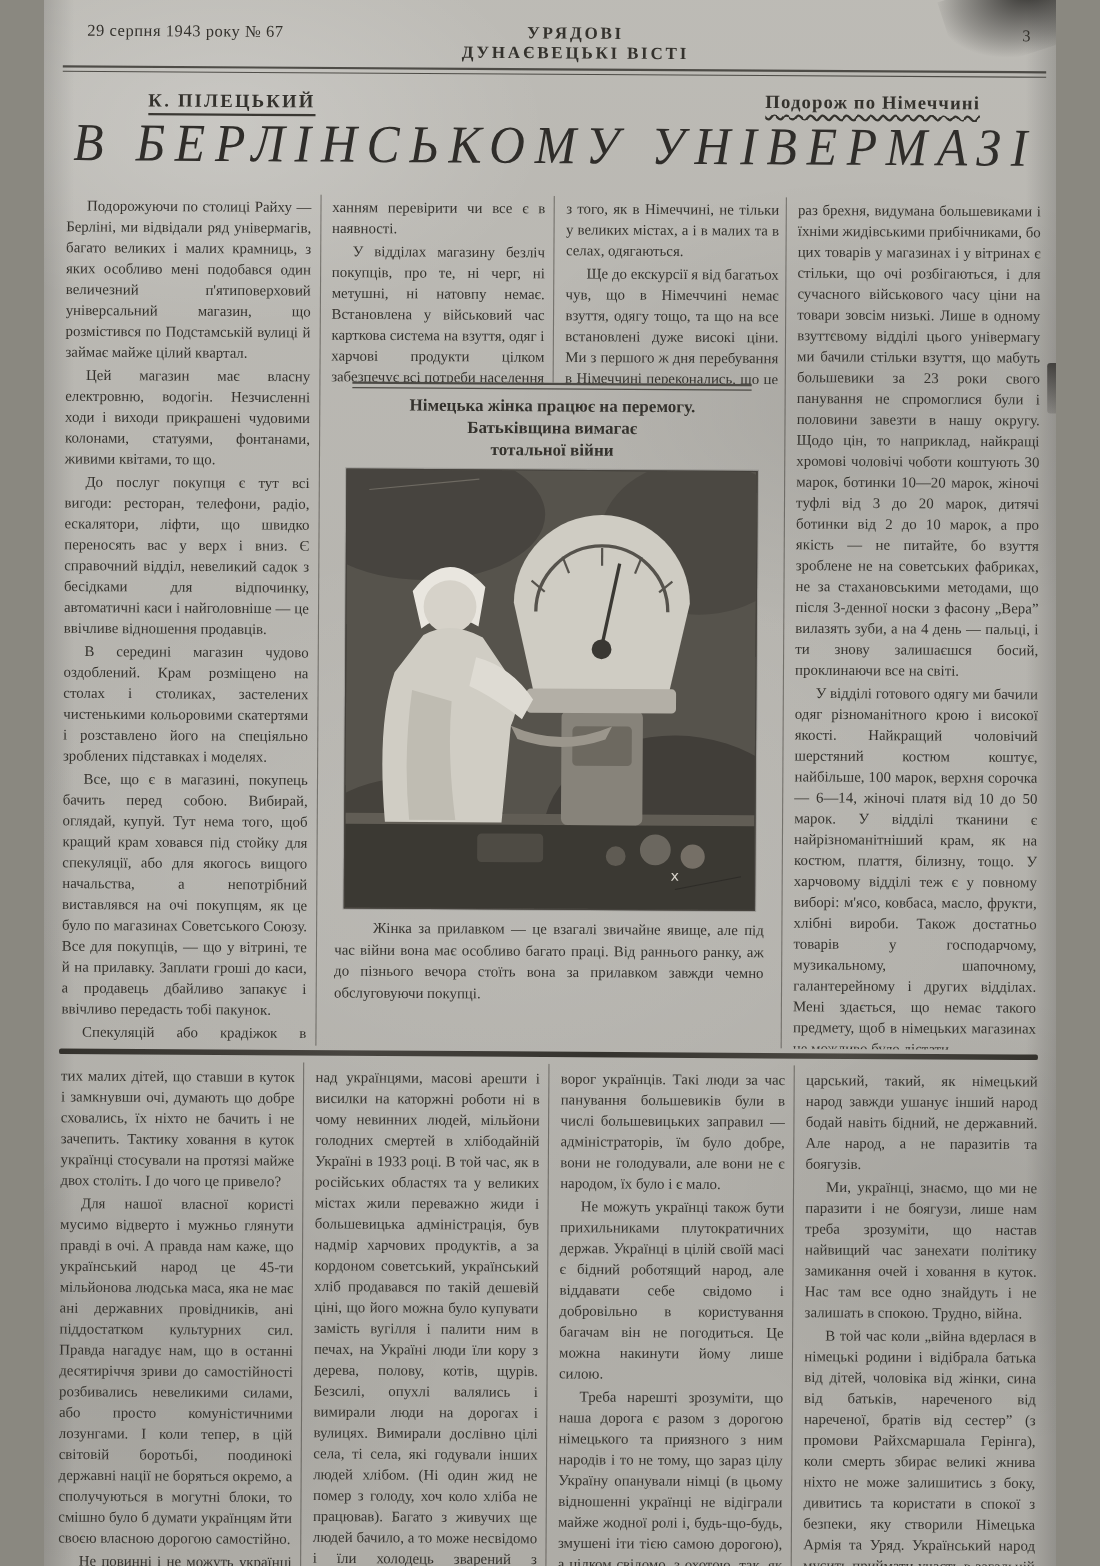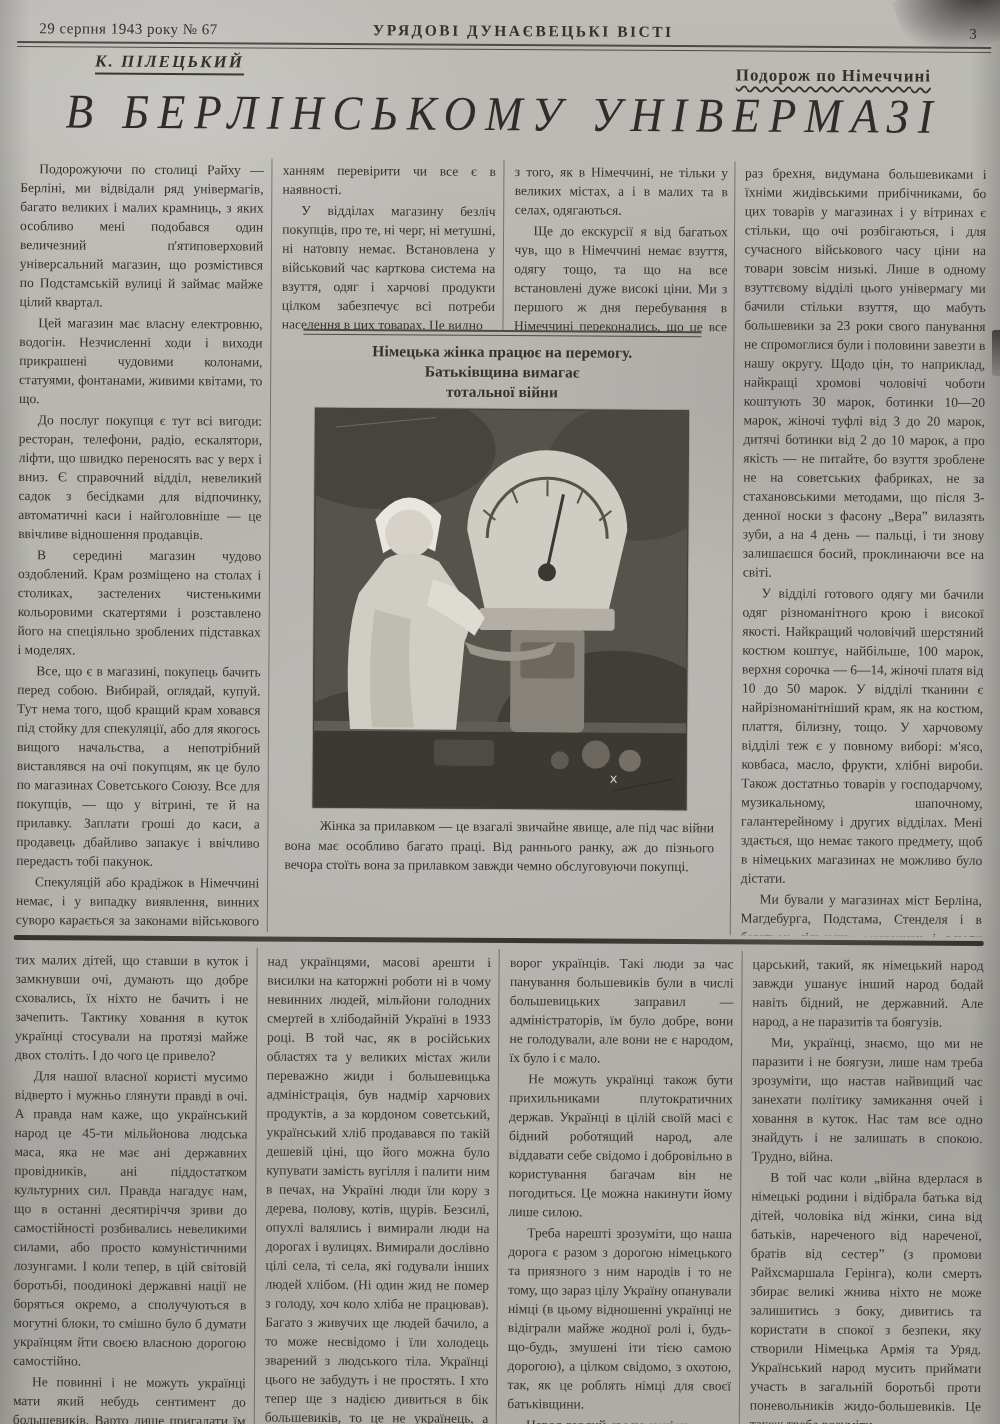--- a/index.html
+++ b/index.html
@@ -4,21 +4,21 @@
 <style>
   :root{
     --paper:#b7b5af;
     --ink:#34322d;
     --rule:#3a3833;
   }
   html,body{margin:0;padding:0;}
   body{background:#8a8880;font-family:"Liberation Serif", serif;}
   .page{
     position:relative;
-    width:1000px;height:1424px;
+    width:920px;height:1424px;
     margin:0 auto;
     overflow:hidden;
     background-color:var(--paper);
     background-image:
       radial-gradient(ellipse 420px 260px at 18% 8%, rgba(255,255,255,.20), transparent 70%),
       radial-gradient(ellipse 500px 300px at 82% 26%, rgba(0,0,0,.09), transparent 70%),
       radial-gradient(ellipse 600px 400px at 45% 55%, rgba(255,255,255,.10), transparent 75%),
       radial-gradient(ellipse 420px 320px at 8% 86%, rgba(0,0,0,.08), transparent 70%),
       radial-gradient(ellipse 380px 300px at 92% 78%, rgba(0,0,0,.07), transparent 70%),
       linear-gradient(90deg, rgba(0,0,0,.14), rgba(0,0,0,0) 3%, rgba(0,0,0,0) 97%, rgba(0,0,0,.16)),
@@ -41,22 +41,22 @@
   
   .masthead{display:flex;align-items:baseline;font-size:15px;letter-spacing:.5px;padding:6px 6px 4px 22px;}
   .masthead .date{width:330px;white-space:nowrap;}
   .masthead .title{flex:1;text-align:center;font-weight:bold;letter-spacing:2.5px;font-size:15.5px;}
   .masthead .pageno{width:300px;text-align:right;font-size:15px;padding-right:8px;}
   .rule-double{border-top:2px solid var(--rule);border-bottom:1px solid var(--rule);height:3px;opacity:.85;}
   .rule-double.small{width:92%;margin:0 auto 4px auto;}
   
   .head-block{position:relative;padding:4px 10px 2px 10px;height:102px;}
   .byline{
-    position:absolute;left:78px;top:4px;
-    font-style:italic;font-weight:bold;font-size:17px;letter-spacing:2px;
+    position:absolute;left:78px;top:16px;
+    font-weight:bold;font-size:17px;letter-spacing:2px;
     border-bottom:2px solid var(--rule);padding-bottom:1px;
   }
   .kicker{
     position:absolute;right:60px;top:14px;
     font-weight:bold;font-size:17px;letter-spacing:1px;
     text-decoration:underline;text-decoration-style:wavy;text-decoration-thickness:1.5px;text-underline-offset:5px;
   }
   .headline{
     margin:34px 0 0 0;text-align:center;
     font-size:45px;font-weight:500;font-style:italic;

